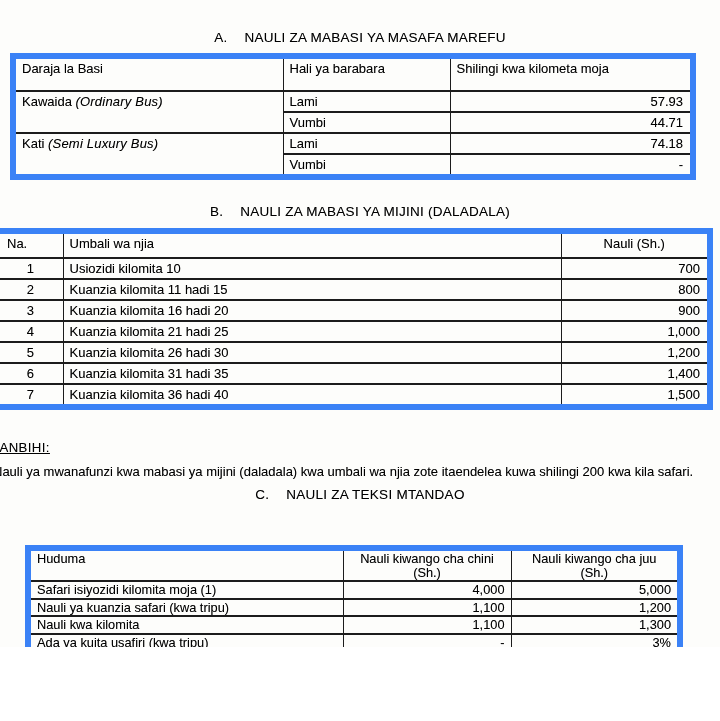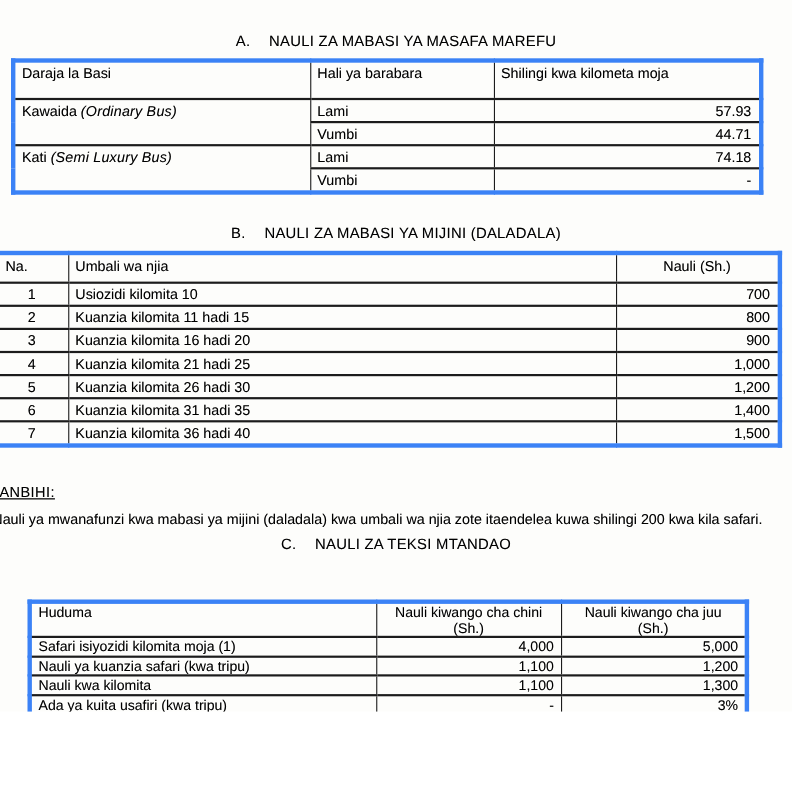--- a/index.html
+++ b/index.html
@@ -14,21 +14,21 @@
     font-size:13.5px;letter-spacing:.25px;white-space:nowrap;
   }
   .sec-label{display:inline-block;margin-right:17px;}
   table{border-collapse:collapse;table-layout:fixed;position:absolute;background:transparent;}
   td,th{
     border:solid #1c1c1c;border-width:2px 1px;
     font-weight:normal;text-align:left;vertical-align:top;
     padding:2px 6px;overflow:hidden;white-space:nowrap;
     font-size:13px;line-height:15px;
   }
-  table{border:4px solid #3b82f6;}
+  table{border:6px solid #3b82f6;}
   .num{text-align:right;padding-right:7px;}
   .ctr{text-align:center;}
   
   .t-a{top:53px;left:10px;width:680px;}
   .t-a .hrow{height:35px;}
   .t-a .drow{height:20px;margin-left:24px;}
   
   .t-b{top:228px;left:-8px;width:715px;}
   .t-b .hrow{height:27px;}
   .t-b .drow{height:20px;}

